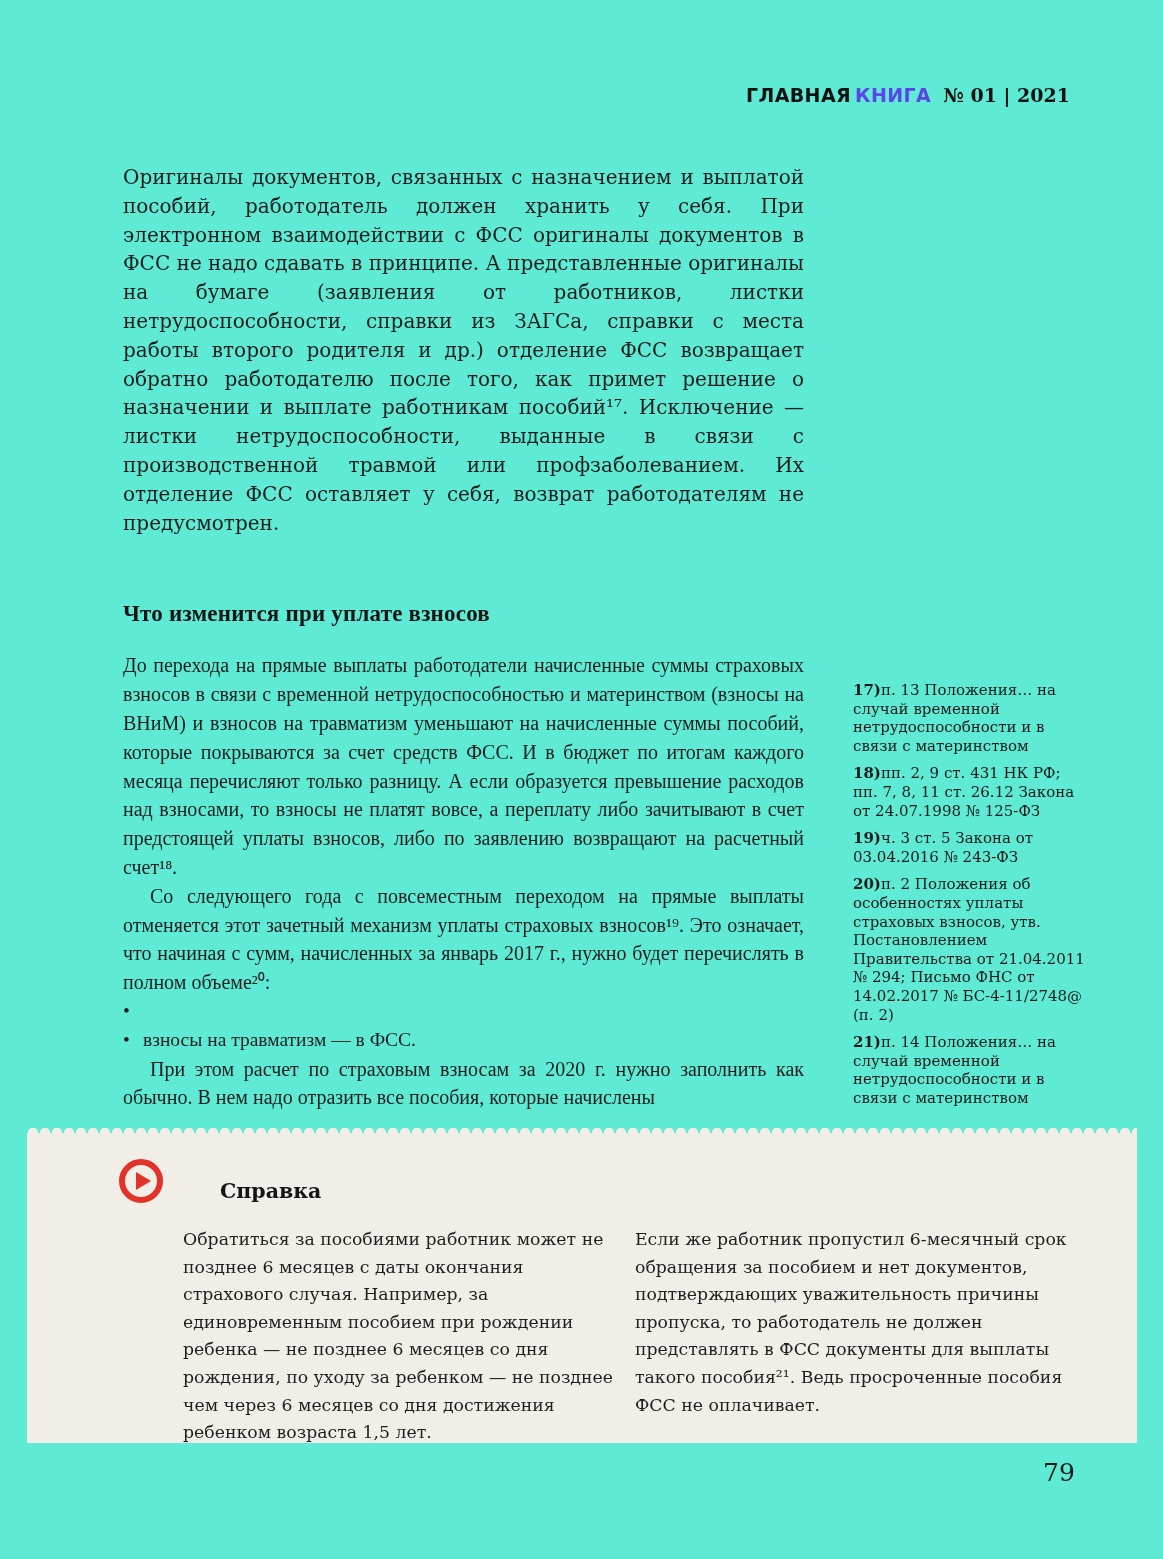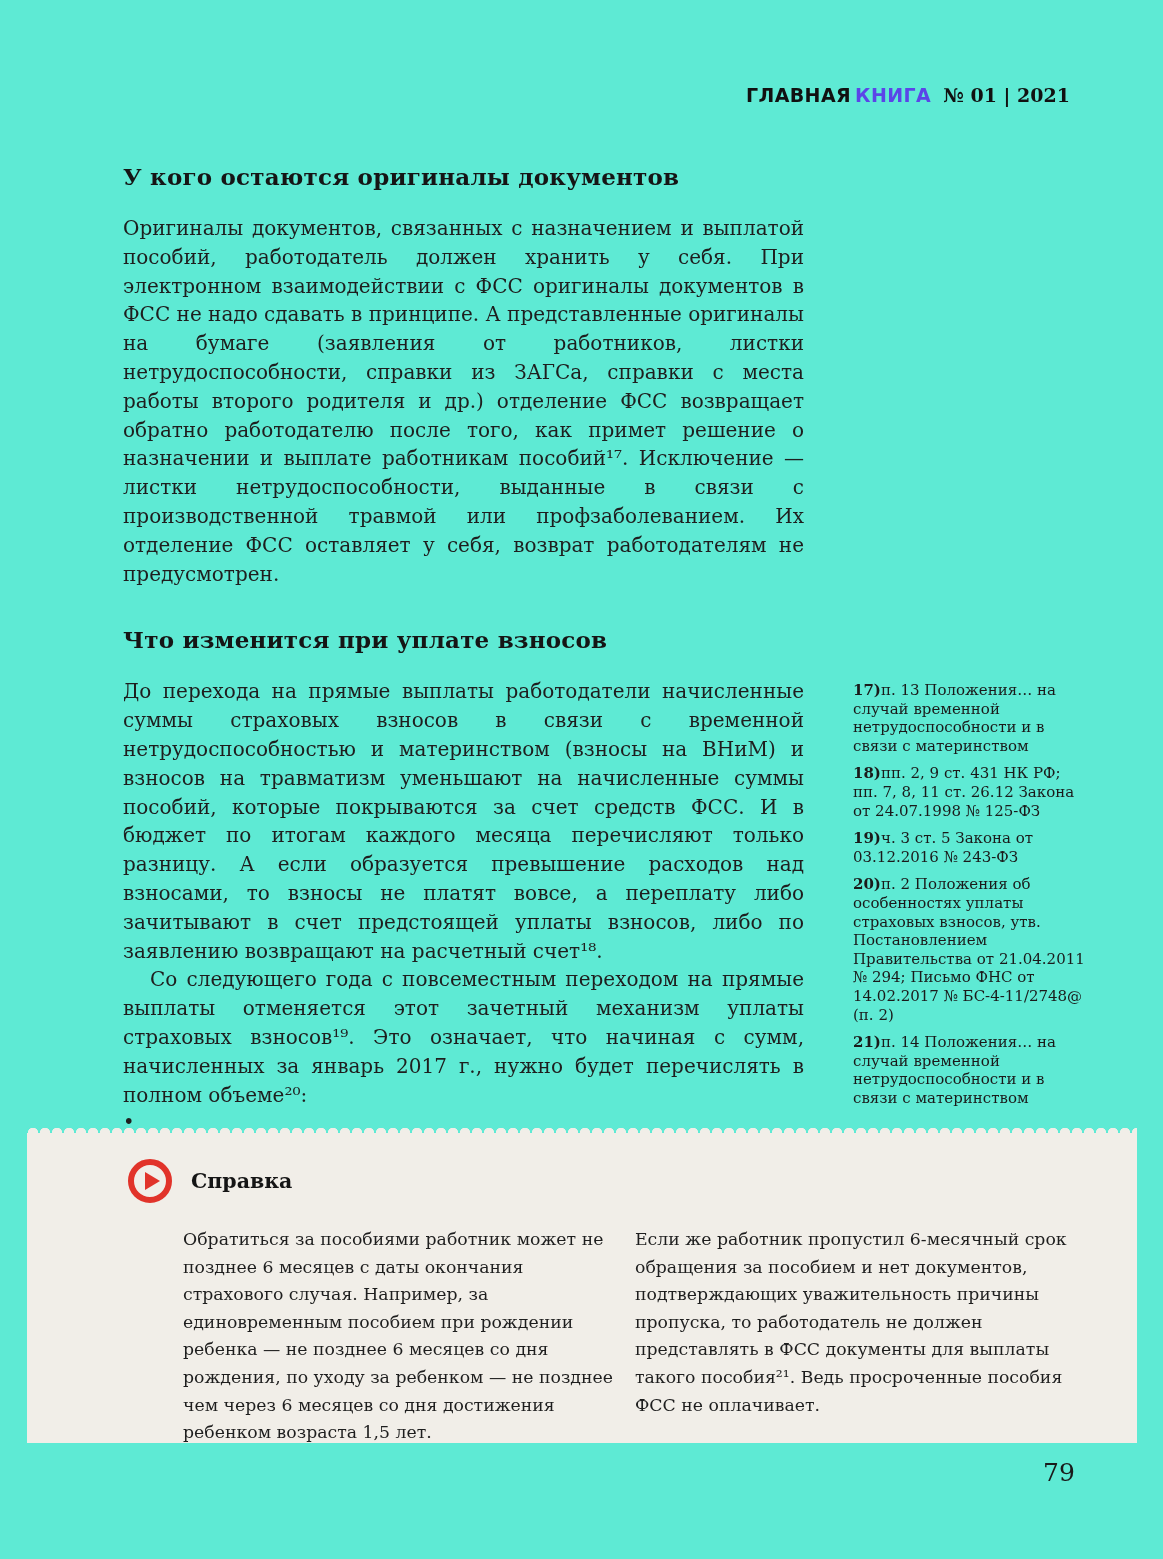--- a/index.html
+++ b/index.html
@@ -32,21 +32,21 @@
 
   
   .main-col{
     position:absolute; left:123px; top:163px; width:681px;
   }
   .section-heading{
     font-size:23px; line-height:27px; font-weight:700;
     margin:0 0 24px 0; color:#151515;
     letter-spacing:.2px;
   }
-  .section + .section{margin-top:38px;}
+  .section + .section{margin-top:63px;font-family:Liberation Serif, serif;}
   .body-p{
     margin:0; font-size:20px; line-height:28.8px;
     text-align:justify; color:#1e1e1e;
   }
   .body-p + .body-p{margin-top:0;}
   .indent{text-indent:27px;}
   .bullet-row{
     display:flex; font-size:19.5px; line-height:28.8px;
   }
   .bullet{width:20px; flex:0 0 20px;}
@@ -66,22 +66,22 @@
     background:#f1eee8;
   }
   .ref-box::before{ 
     content:"";
     position:absolute; left:0; right:0; top:-6px; height:6px;
     background-image:radial-gradient(circle at 6px 6px, #f1eee8 5px, rgba(0,0,0,0) 5.5px);
     background-size:12px 6px;
     background-repeat:repeat-x;
   }
   .ref-head{
-    position:absolute; left:101px; top:26px;
-    display:flex; align-items:center;
+    position:absolute; left:92px; top:26px;
+    display:flex; align-items:flex-end;gap:38px;
   }
   .play-badge{
     box-sizing:border-box;
     width:44px; height:44px;
     border:6px solid #e1332a; border-radius:50%;
     position:relative; display:inline-block;
   }
   .play-tri{
     position:absolute; left:11px; top:7px;
     width:0; height:0;
@@ -111,21 +111,20 @@
 <div class="page">
 
   <header class="masthead">
     <span class="brand-black">ГЛАВНАЯ</span><span class="brand-accent">КНИГА</span>
     <span class="issue">№ 01 | 2021</span>
   </header>
 
   <main class="main-col">
 
     <section class="section">
-      <h1 class="section-heading">У кого остаются оригиналы документов</h1>
       <p class="body-p">Оригиналы документов, связанных с назначением и выплатой пособий, работодатель должен хранить у себя. При электронном взаимодействии с ФСС оригиналы документов в ФСС не надо сдавать в принципе. А представленные оригиналы на бумаге (заявления от работников, листки нетрудоспособности, справки из ЗАГСа, справки с места работы второго родителя и др.) отделение ФСС возвращает обратно работодателю после того, как примет решение о назначении и выплате работникам пособий¹⁷. Исключение — листки нетрудоспособности, выданные в связи с производственной травмой или профзаболеванием. Их отделение ФСС оставляет у себя, возврат работодателям не предусмотрен.</p>
     </section>
 
     <section class="section">
       <h1 class="section-heading">Что изменится при уплате взносов</h1>
       <p class="body-p">До перехода на прямые выплаты работодатели начисленные суммы страховых взносов в связи с временной нетрудоспособностью и материнством (взносы на ВНиМ) и взносов на травматизм уменьшают на начисленные суммы пособий, которые покрываются за счет средств ФСС. И в бюджет по итогам каждого месяца перечисляют только разницу. А если образуется превышение расходов над взносами, то взносы не платят вовсе, а переплату либо зачитывают в счет предстоящей уплаты взносов, либо по заявлению возвращают на расчетный счет¹⁸.</p>
       <p class="body-p indent">Со следующего года с повсеместным переходом на прямые выплаты отменяется этот зачетный механизм уплаты страховых взносов¹⁹. Это означает, что начиная с сумм, начисленных за январь 2017 г., нужно будет перечислять в полном объеме²⁰:</p>
       <div class="bullet-row">
         <span class="bullet">•</span>
       </div>
@@ -139,21 +138,21 @@
   </main>
 
   <aside class="sidenotes">
     <p class="fn">
       <b class="fn-num">17)</b><span class="fn-text">п. 13 Положения… на случай временной нетрудоспособности и в связи с материнством</span>
     </p>
     <p class="fn">
       <b class="fn-num">18)</b><span class="fn-text">пп. 2, 9 ст. 431 НК РФ; пп. 7, 8, 11 ст. 26.12 Закона от 24.07.1998 № 125-ФЗ</span>
     </p>
     <p class="fn">
-      <b class="fn-num">19)</b><span class="fn-text">ч. 3 ст. 5 Закона от 03.12.2016 № 243-ФЗ</span>
+      <b class="fn-num">19)</b><span class="fn-text">ч. 3 ст. 5 Закона от 03.04.2016 № 243-ФЗ</span>
     </p>
     <p class="fn">
       <b class="fn-num">20)</b><span class="fn-text">п. 2 Положения об особенностях уплаты страховых взносов, утв. Постановлением Правительства от 21.04.2011 № 294; Письмо ФНС от 14.02.2017 № БС-4-11/2748@ (п. 2)</span>
     </p>
     <p class="fn">
       <b class="fn-num">21)</b><span class="fn-text">п. 14 Положения… на случай временной нетрудоспособности и в связи с материнством</span>
     </p>
   </aside>
 
   <section class="ref-box">

